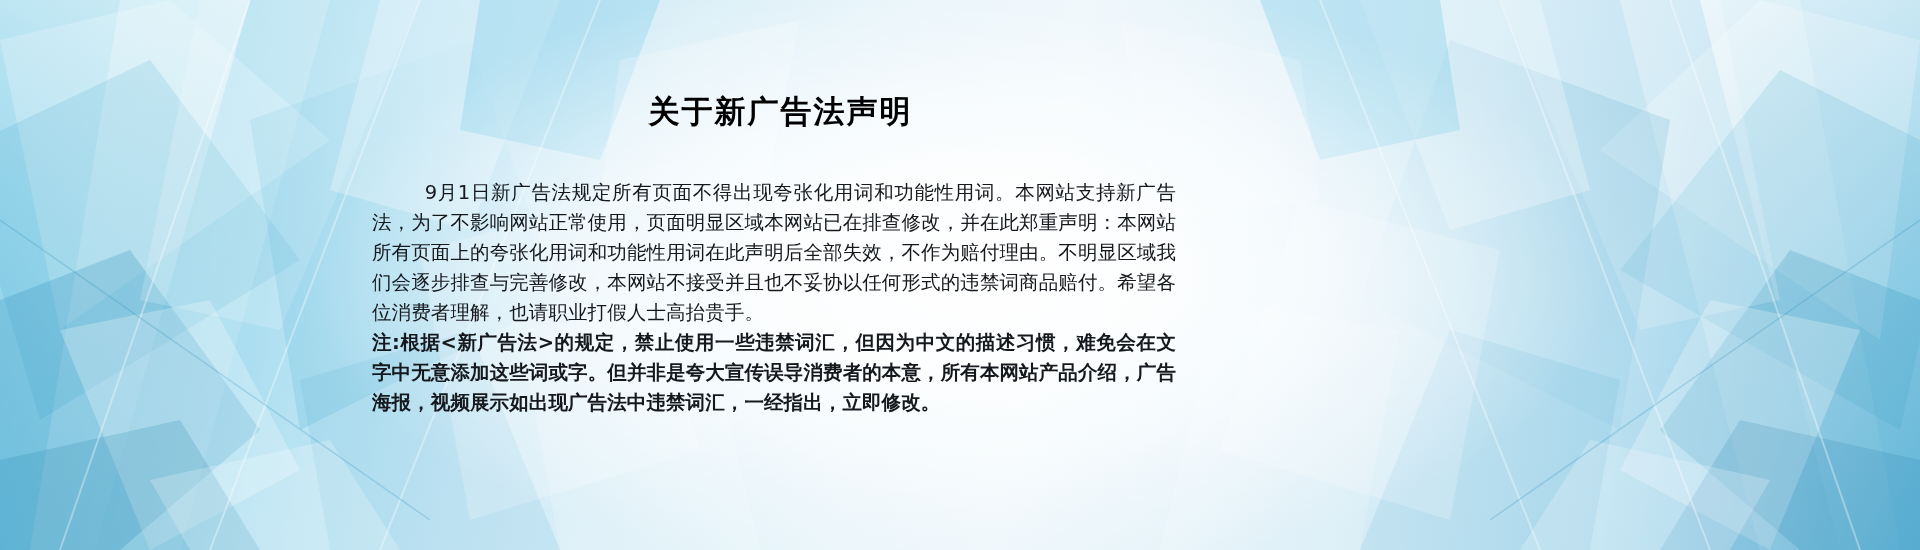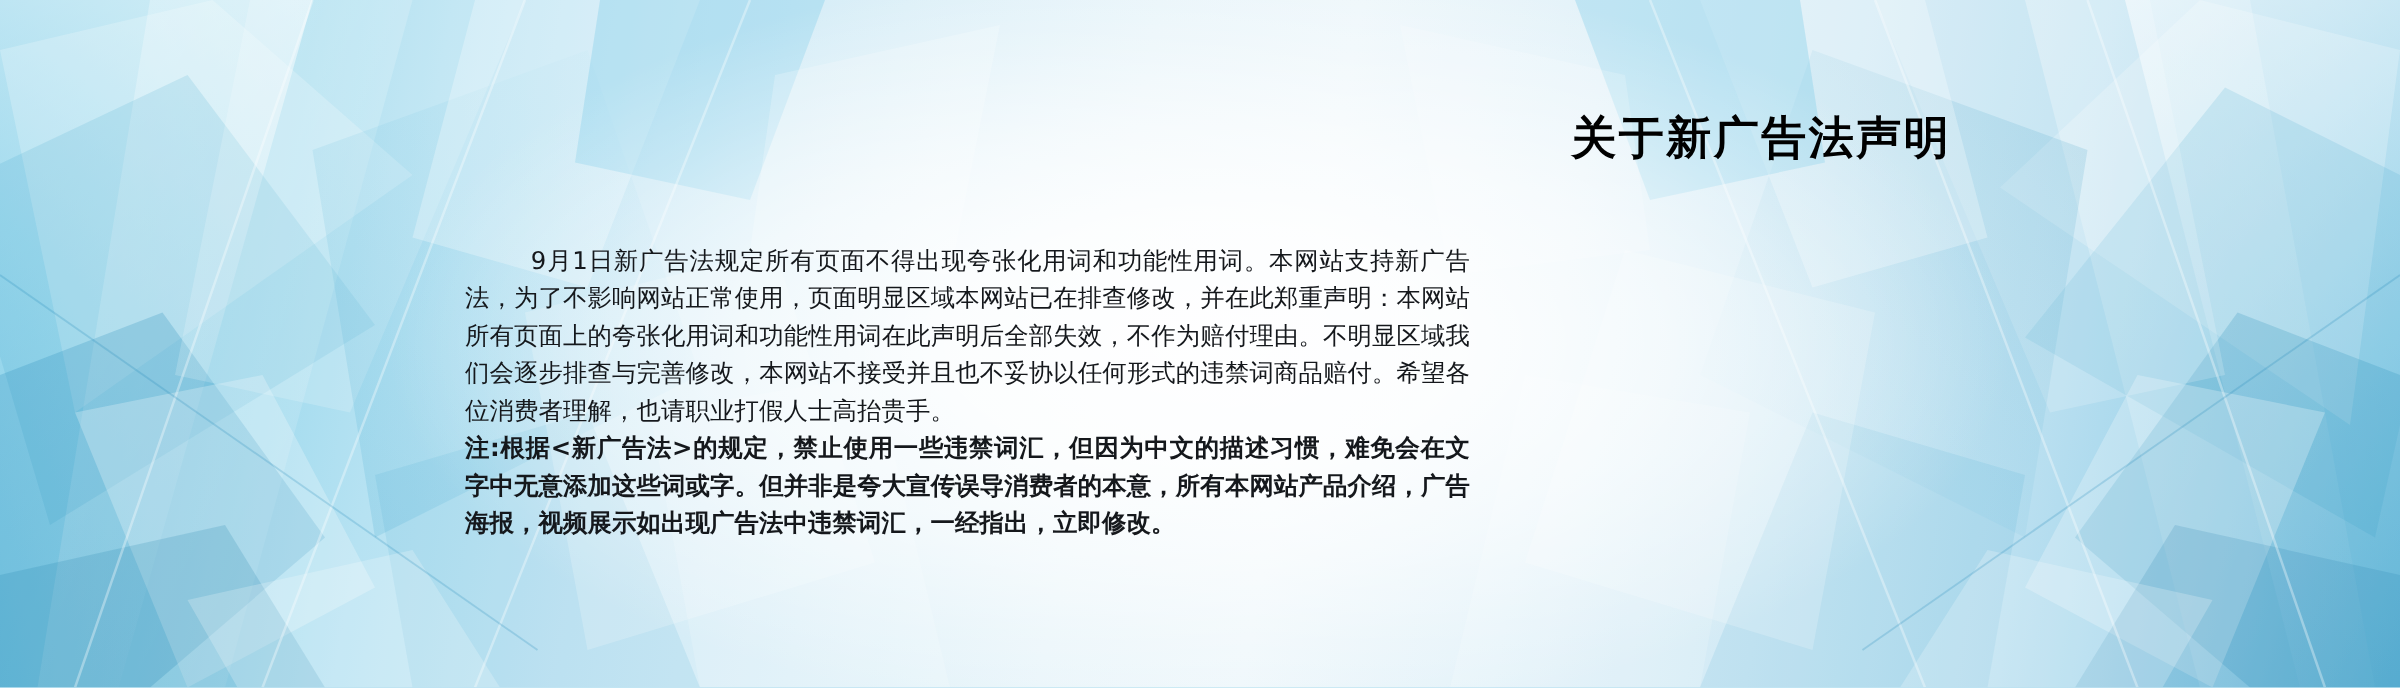--- a/index.html
+++ b/index.html
@@ -69,32 +69,32 @@
     top: 0;
     width: 1920px;
     height: 550px;
   }
 
   .title {
     position: absolute;
     left: 0;
     top: 88px;
     width: 1561px;
-    text-align: right;
-    font-size: 36px;
+    text-align: center;
+    font-size: 31px;
     line-height: 46px;
     font-weight: bold;
     color: #000000;
     letter-spacing: 2px;
   }
 
   .body-block {
     position: absolute;
     left: 372px;
-    top: 194px;
+    top: 178px;
     width: 804px;
     color: #15181c;
     font-size: 19.5px;
     line-height: 30px;
     letter-spacing: 0.1px;
   }
 
   .para {
     text-align: justify;
     text-justify: inter-ideograph;

